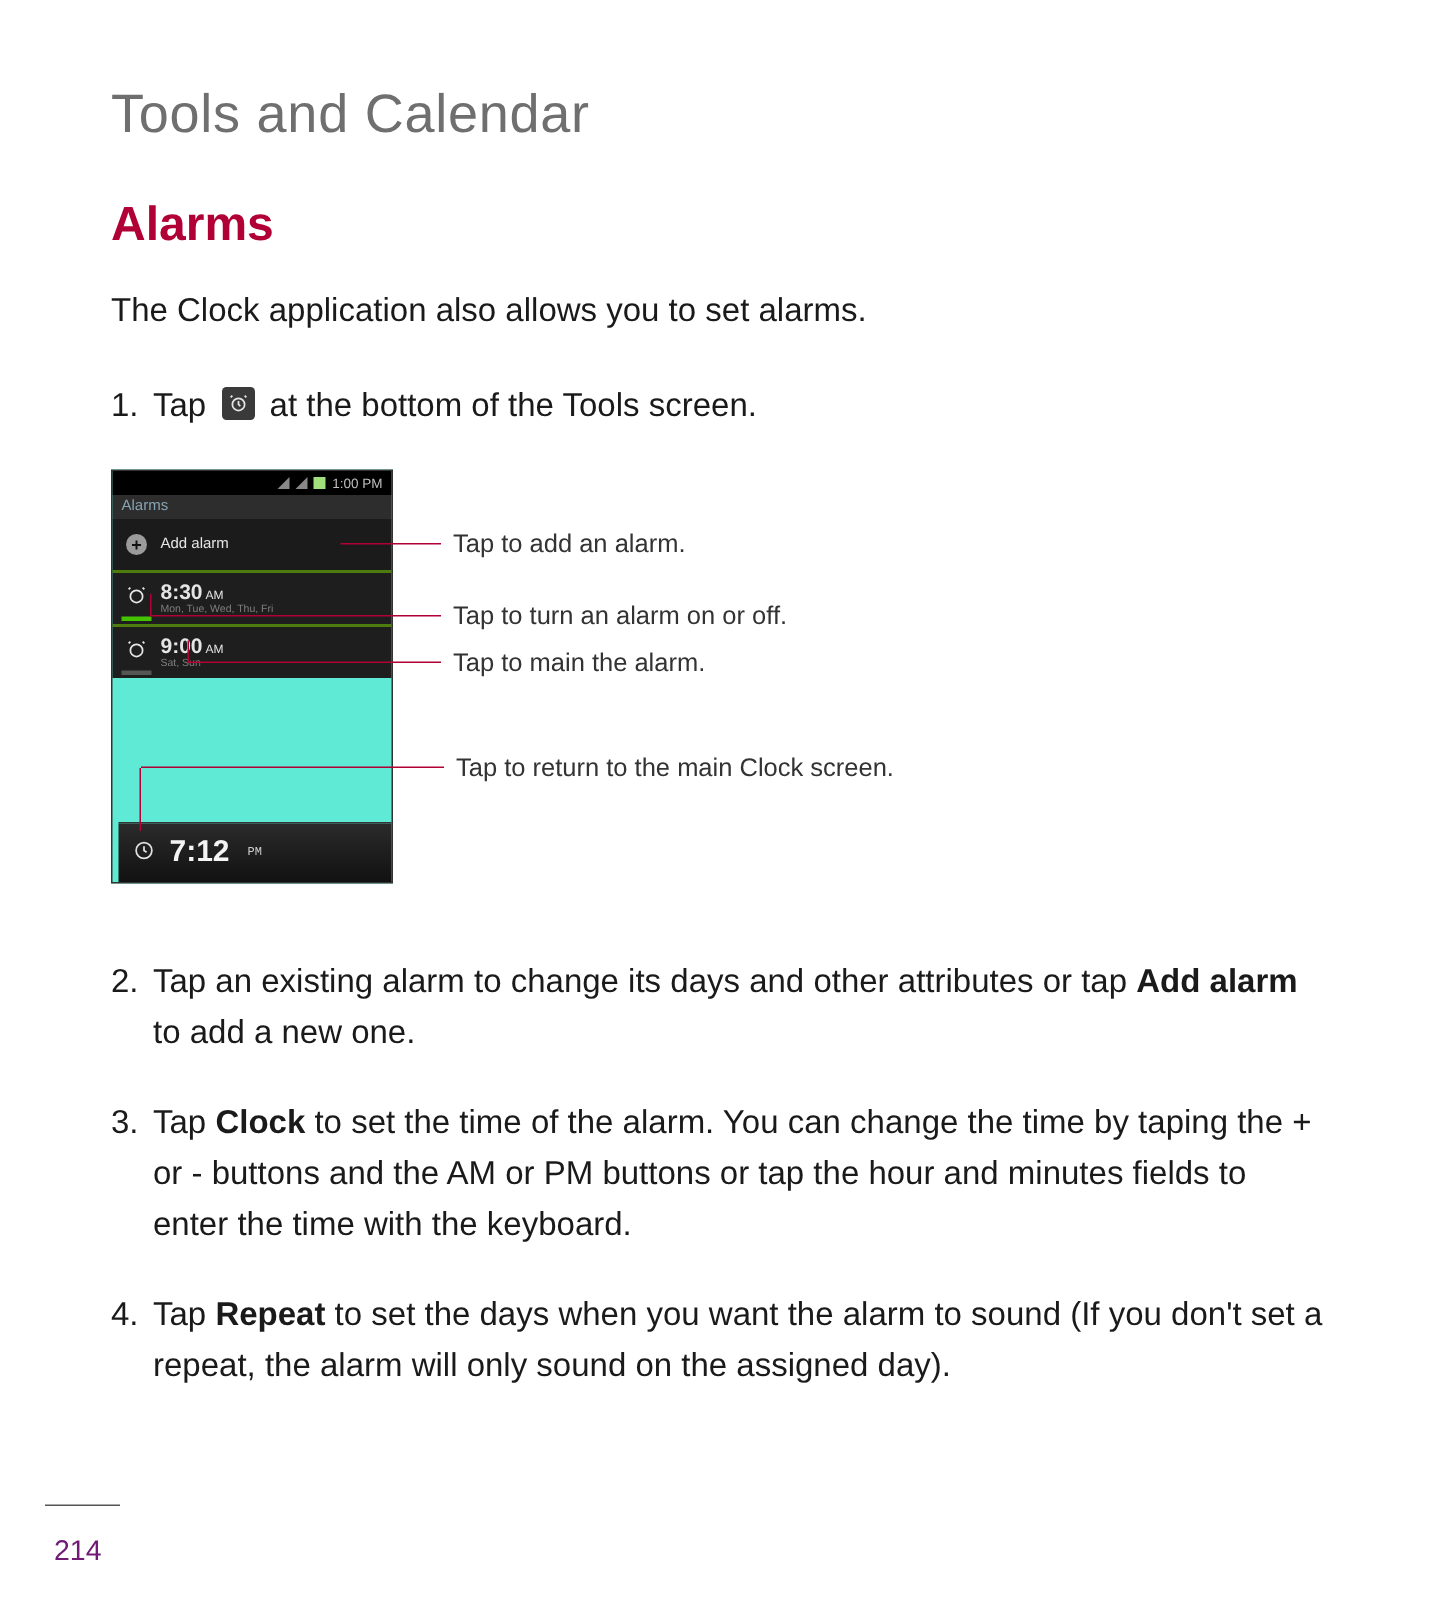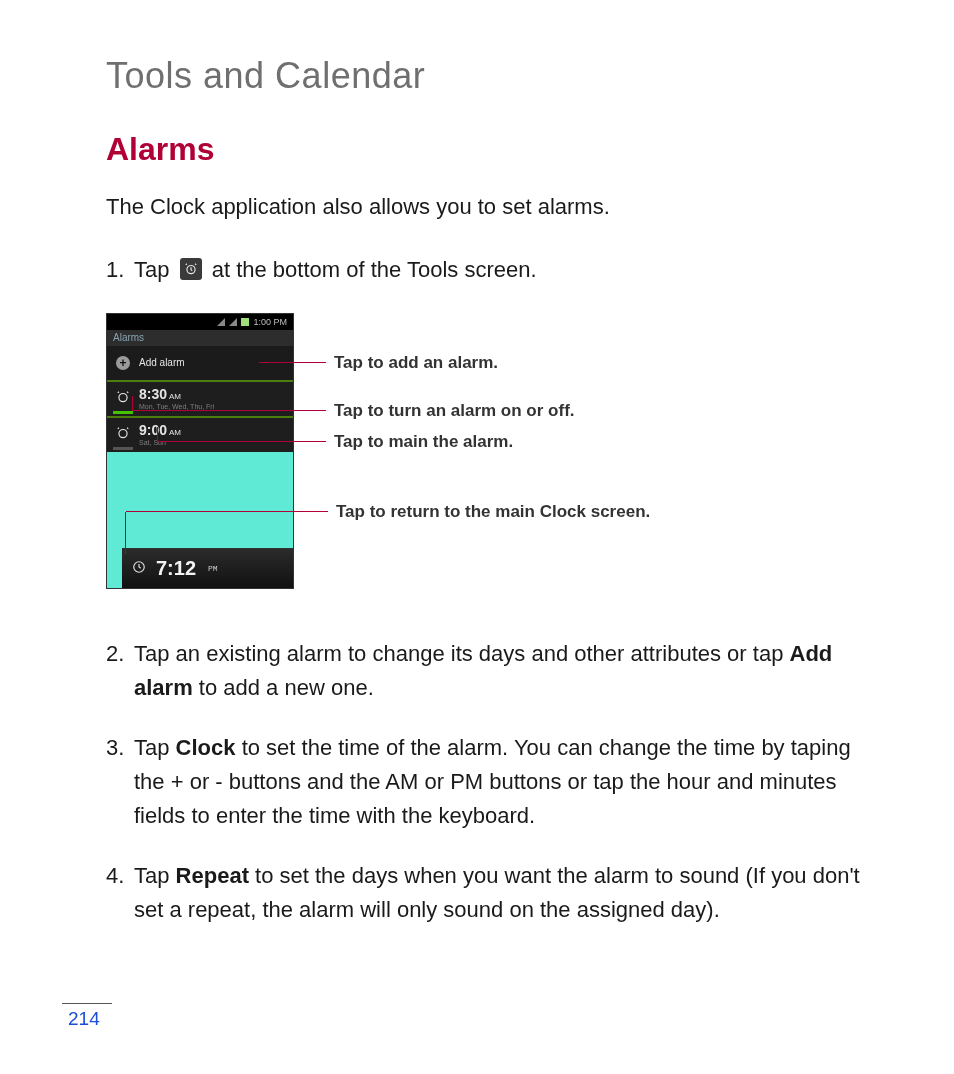--- a/index.html
+++ b/index.html
@@ -11,21 +11,20 @@
     font-family: "Segoe UI", "Helvetica Neue", Arial, sans-serif;
     color: #1a1a1a;
     position: relative;
     font-kerning: normal;
   }
   .page {
     padding: 55px 70px 0 74px;
     box-sizing: border-box;
     position: relative;
     height: 100%;
-    margin-left: 32px;
   }
   .chapter-title {
     font-size: 36px;
     font-weight: 400;
     color: #6f6f6f;
     margin: 0 0 34px 0;
     letter-spacing: 0.5px;
   }
   .section-title {
     font-size: 32px;
@@ -175,21 +174,21 @@
     font-size: 8px;
     margin-left:2px;
   }
   .row-text .days {
     font-size: 7px;
     color:#7f7f7f;
     display:block;
   }
   .phone-footer {
     position:absolute;
-    left:15px; right:0; bottom:0;
+    left:4px; right:0; bottom:0;
     display:flex;
     align-items:center;
     gap:10px;
     padding:8px 10px;
     background:linear-gradient(#2b2b2b,#111);
     border-top:1px solid #333;
   }
   .phone-footer .clock-glyph {
     font-size:14px;
     color:#e0e0e0;
@@ -213,34 +212,34 @@
     border-top:1px solid #b00035;
   }
   .leader .lbl {
     position:absolute;
     left:100%;
     top:-10px;
     white-space:nowrap;
     font-size:17px;
     color:#333;
     padding-left:8px;
-    font-weight:700;
+    font-weight:400;
   }
   .leader.up .v {
     position:absolute;
     right:100%;
     border-left:1px solid #b00035;
     width:0;
   }
   .pagenum {
     position:absolute;
     left:36px;
-    bottom:44px;
+    bottom:28px;
     font-size:19px;
-    color:#1d4ed8;
+    color:#701a75;
   }
   .page-divider {
     position:absolute;
     left:30px;
     bottom:70px;
     width:50px;
     border-top:1px solid #555;
   }
 </style>
 </head>

